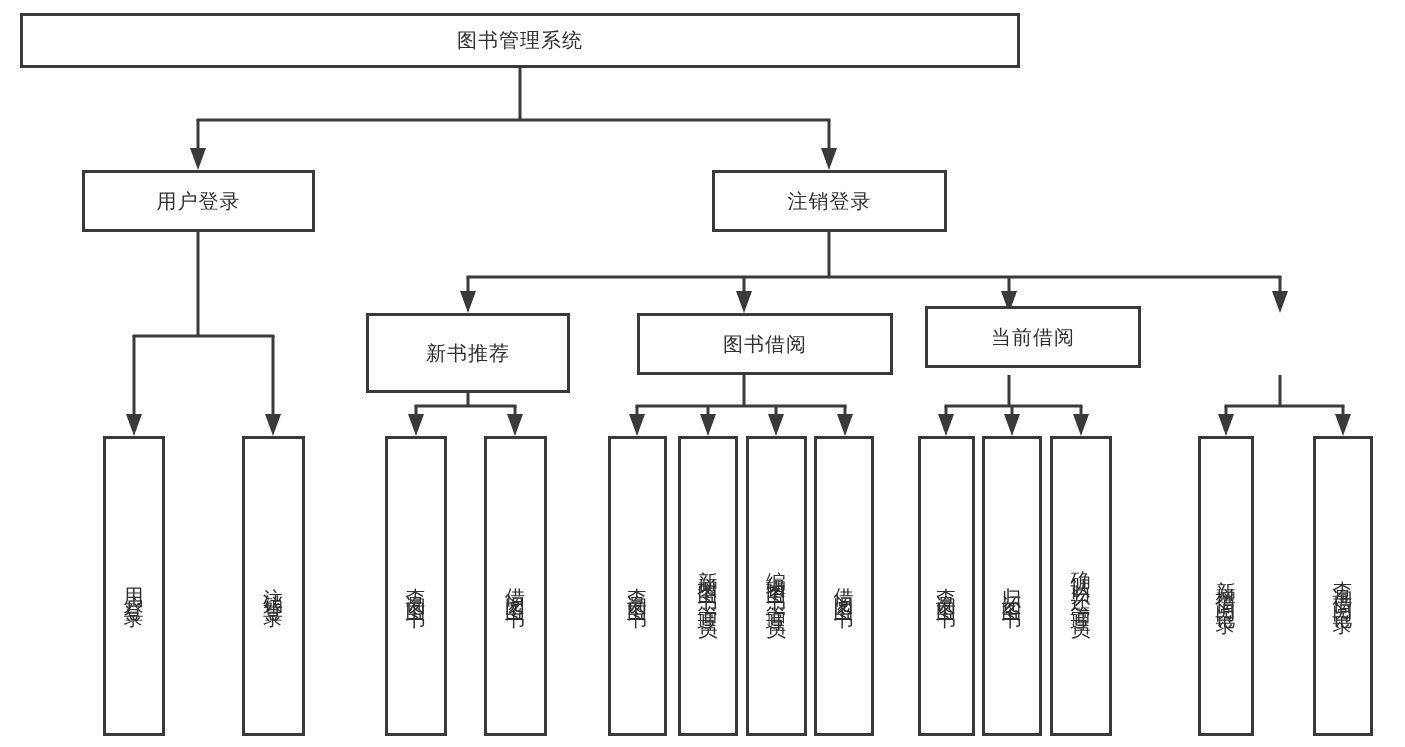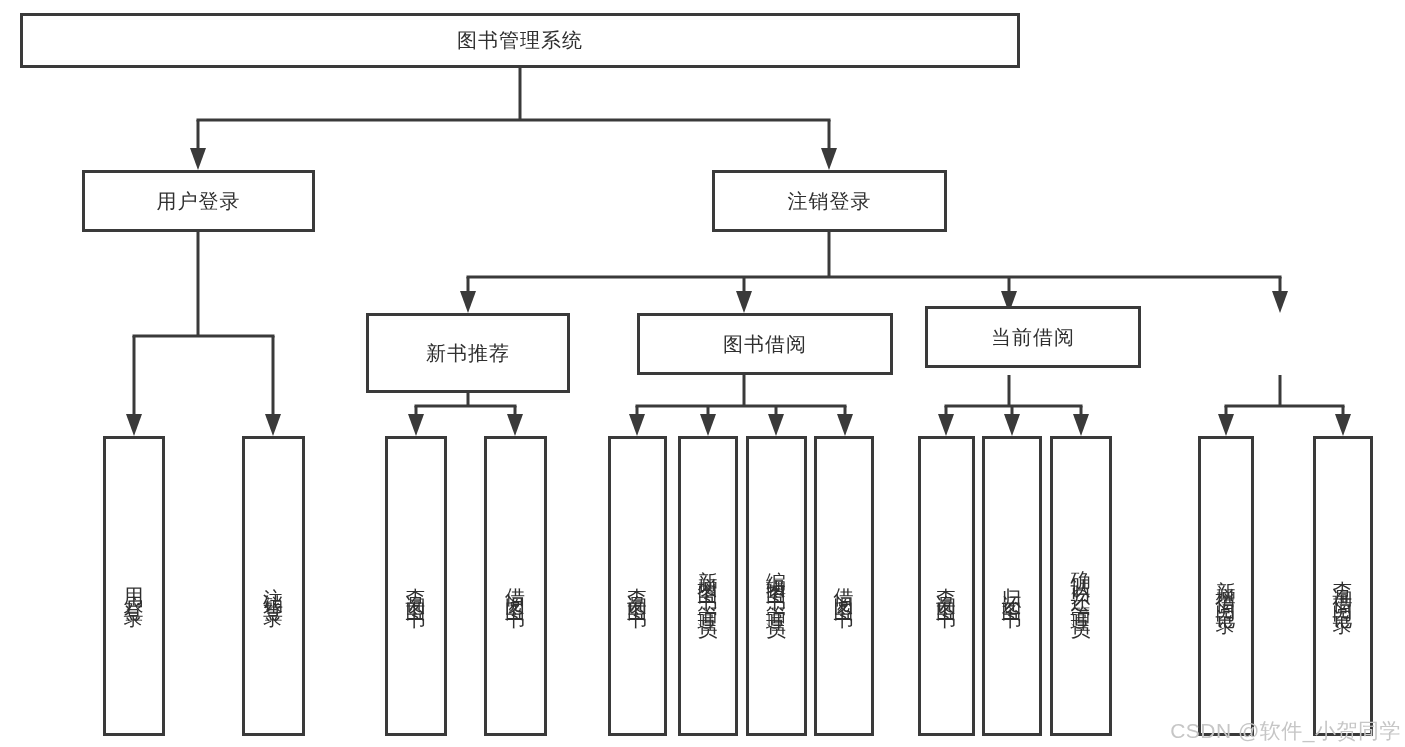--- a/index.html
+++ b/index.html
@@ -127,14 +127,13 @@
   <div class="node leaf" id="n-leaf-query2">查询图书</div>
   <div class="node leaf" id="n-leaf-add-books">新增图书（管理员）</div>
   <div class="node leaf" id="n-leaf-edit-books">编辑图书（管理员）</div>
   <div class="node leaf" id="n-leaf-borrow2">借阅图书</div>
   <div class="node leaf" id="n-leaf-query3">查询图书</div>
   <div class="node leaf" id="n-leaf-return">归还图书</div>
   <div class="node leaf" id="n-leaf-confirm">确认归还（管理员）</div>
   <div class="node leaf" id="n-leaf-add-record">新增借阅记录</div>
   <div class="node leaf" id="n-leaf-query-record">查询借阅记录</div>
 
-  <div id="watermark">CSDN @软件_小贺同学</div>
 </div>
 
 </body></html>

